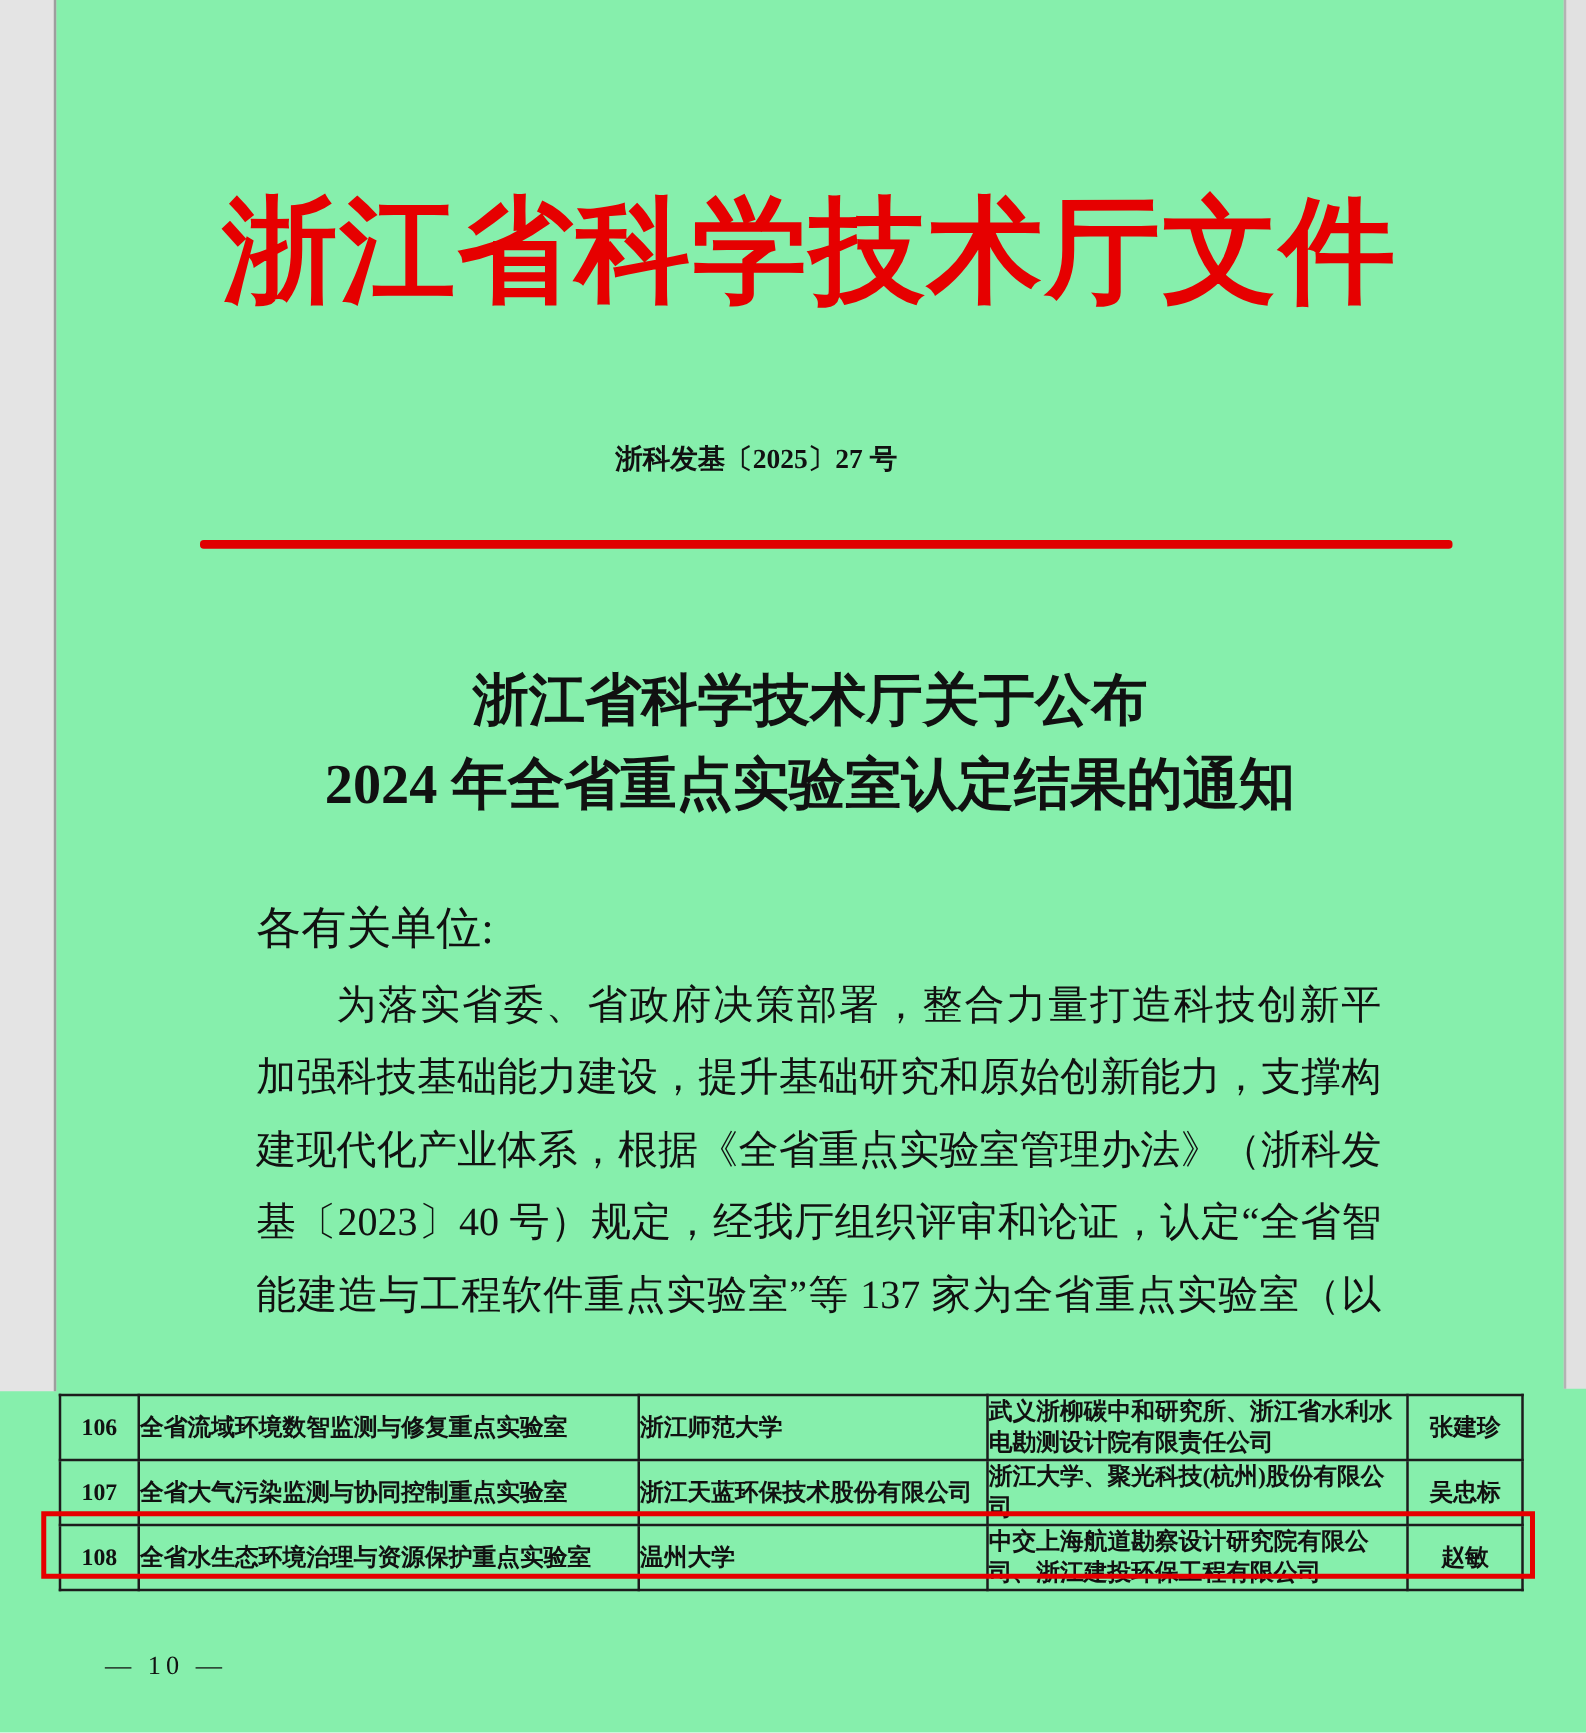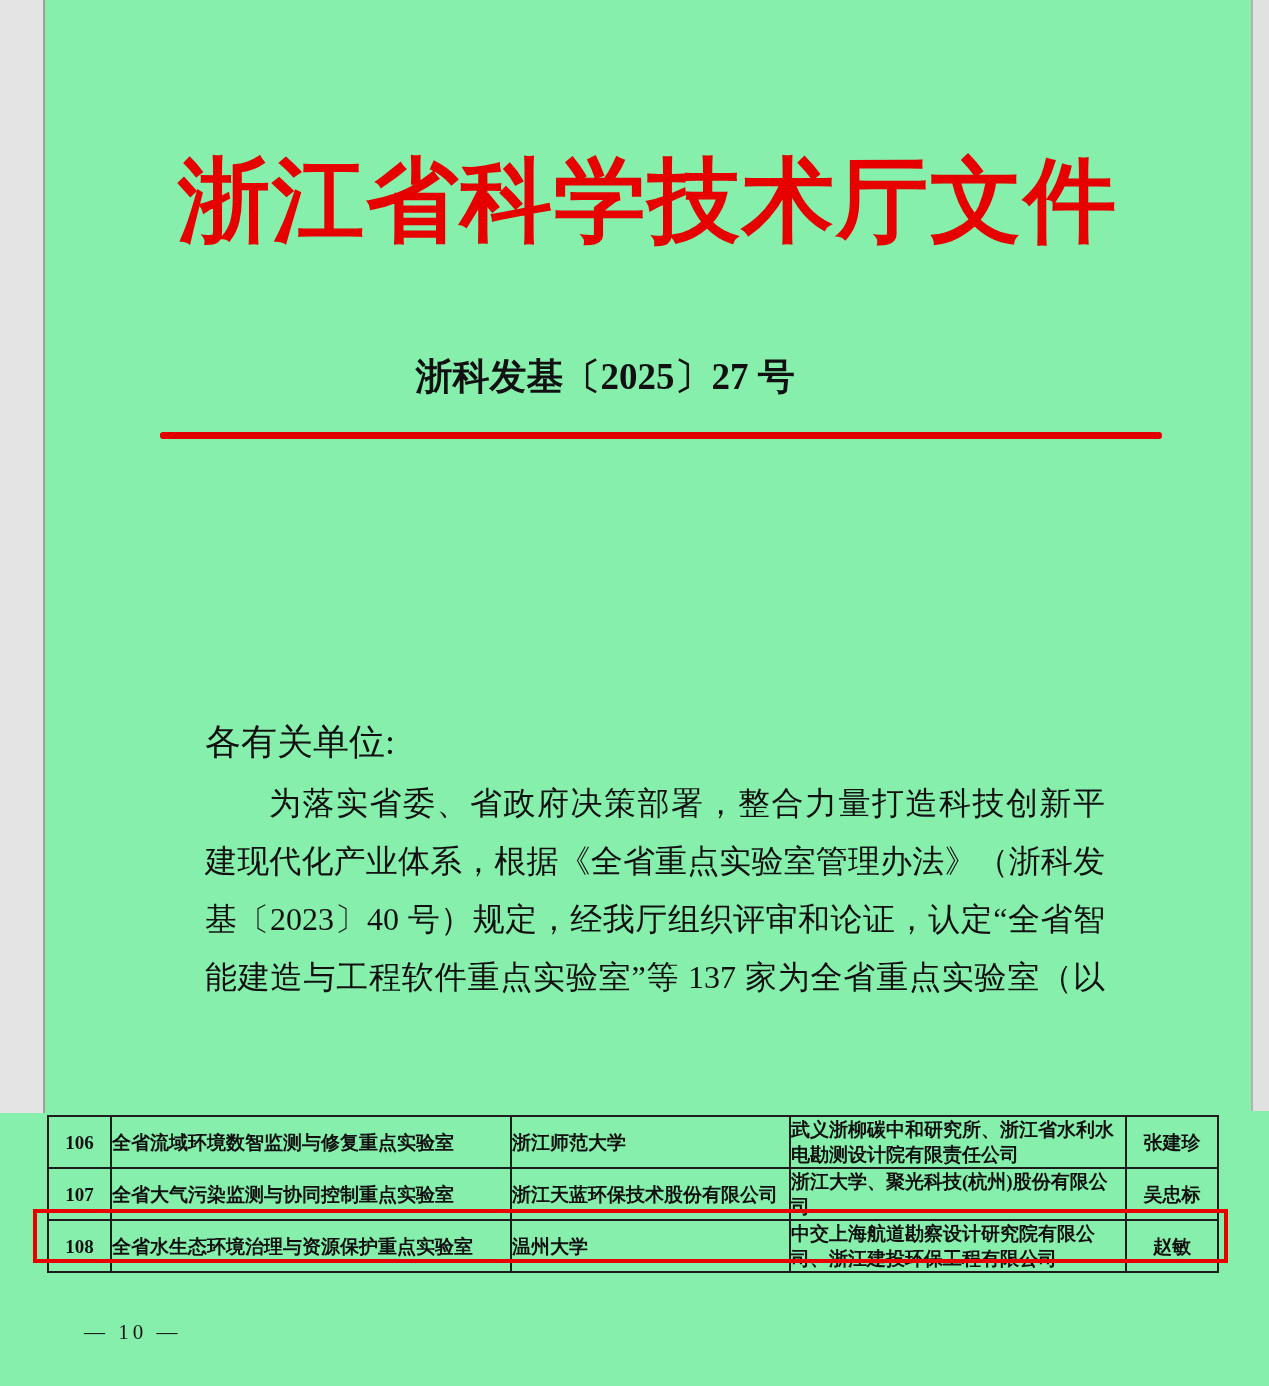--- a/index.html
+++ b/index.html
@@ -6,21 +6,21 @@
   .canvas{position:relative;width:1269px;height:1386px;background:#86efac;overflow:hidden;
           font-family:"Liberation Serif","DejaVu Serif",serif;color:#111;}
   .margin-left{position:absolute;left:0;top:0;width:43px;height:1113px;background:#e4e4e4;
                border-right:2px solid #9e9e9e;}
   .margin-right{position:absolute;left:1251px;top:0;width:18px;height:1111px;background:#e1e1e1;
                 border-left:2px solid #b3b3b3;}
   .masthead{position:absolute;left:45px;top:146px;width:1206px;text-align:center;
             font-size:92px;line-height:110px;font-weight:bold;color:#e60000;letter-spacing:2px;
             font-family:"Liberation Serif","DejaVu Serif",serif;}
   .doc-number{position:absolute;left:45px;top:352px;width:1120px;text-align:center;
-              font-size:37px;font-weight:600;}
+              font-size:22px;font-weight:600;}
   .red-rule{position:absolute;left:160px;top:432px;width:1002px;height:7px;background:#e00000;
             border-radius:3px;}
   .notice-title{position:absolute;left:45px;top:527px;width:1206px;text-align:center;
                 font-size:45px;font-weight:bold;}
   .notice-title .line{height:67px;line-height:67px;}
   .salutation{position:absolute;left:205px;top:718px;font-size:36px;}
   .para{position:absolute;left:205px;top:778px;width:900px;font-size:32px;}
   .pline{height:58px;line-height:50px;overflow:hidden;text-align:justify;text-align-last:justify;}
   .pline.first{text-indent:64px;}
   .pline.last{text-align-last:left;}
@@ -47,26 +47,29 @@
   <div class="margin-left"></div>
   <div class="margin-right"></div>
 
   <div class="masthead">浙江省科学技术厅文件</div>
 
   <div class="doc-number">浙科发基〔2025〕27 号</div>
 
   <div class="red-rule"></div>
 
   <div class="notice-title">
+    <div class="line">浙江省科学技术厅关于公布</div>
+    <div class="line">2024 年全省重点实验室认定结果的通知</div>
   </div>
 
   <div class="salutation">各有关单位:</div>
 
   <div class="para">
     <div class="pline first">为落实省委、省政府决策部署，整合力量打造科技创新平台，</div>
+    <div class="pline">加强科技基础能力建设，提升基础研究和原始创新能力，支撑构</div>
     <div class="pline">建现代化产业体系，根据《全省重点实验室管理办法》（浙科发</div>
     <div class="pline">基〔2023〕40 号）规定，经我厅组织评审和论证，认定“全省智</div>
     <div class="pline">能建造与工程软件重点实验室”等 137 家为全省重点实验室（以</div>
   </div>
 
   <table class="lab-table">
     <colgroup>
       <col style="width:63px">
         <col style="width:400px">
         <col style="width:279px">

